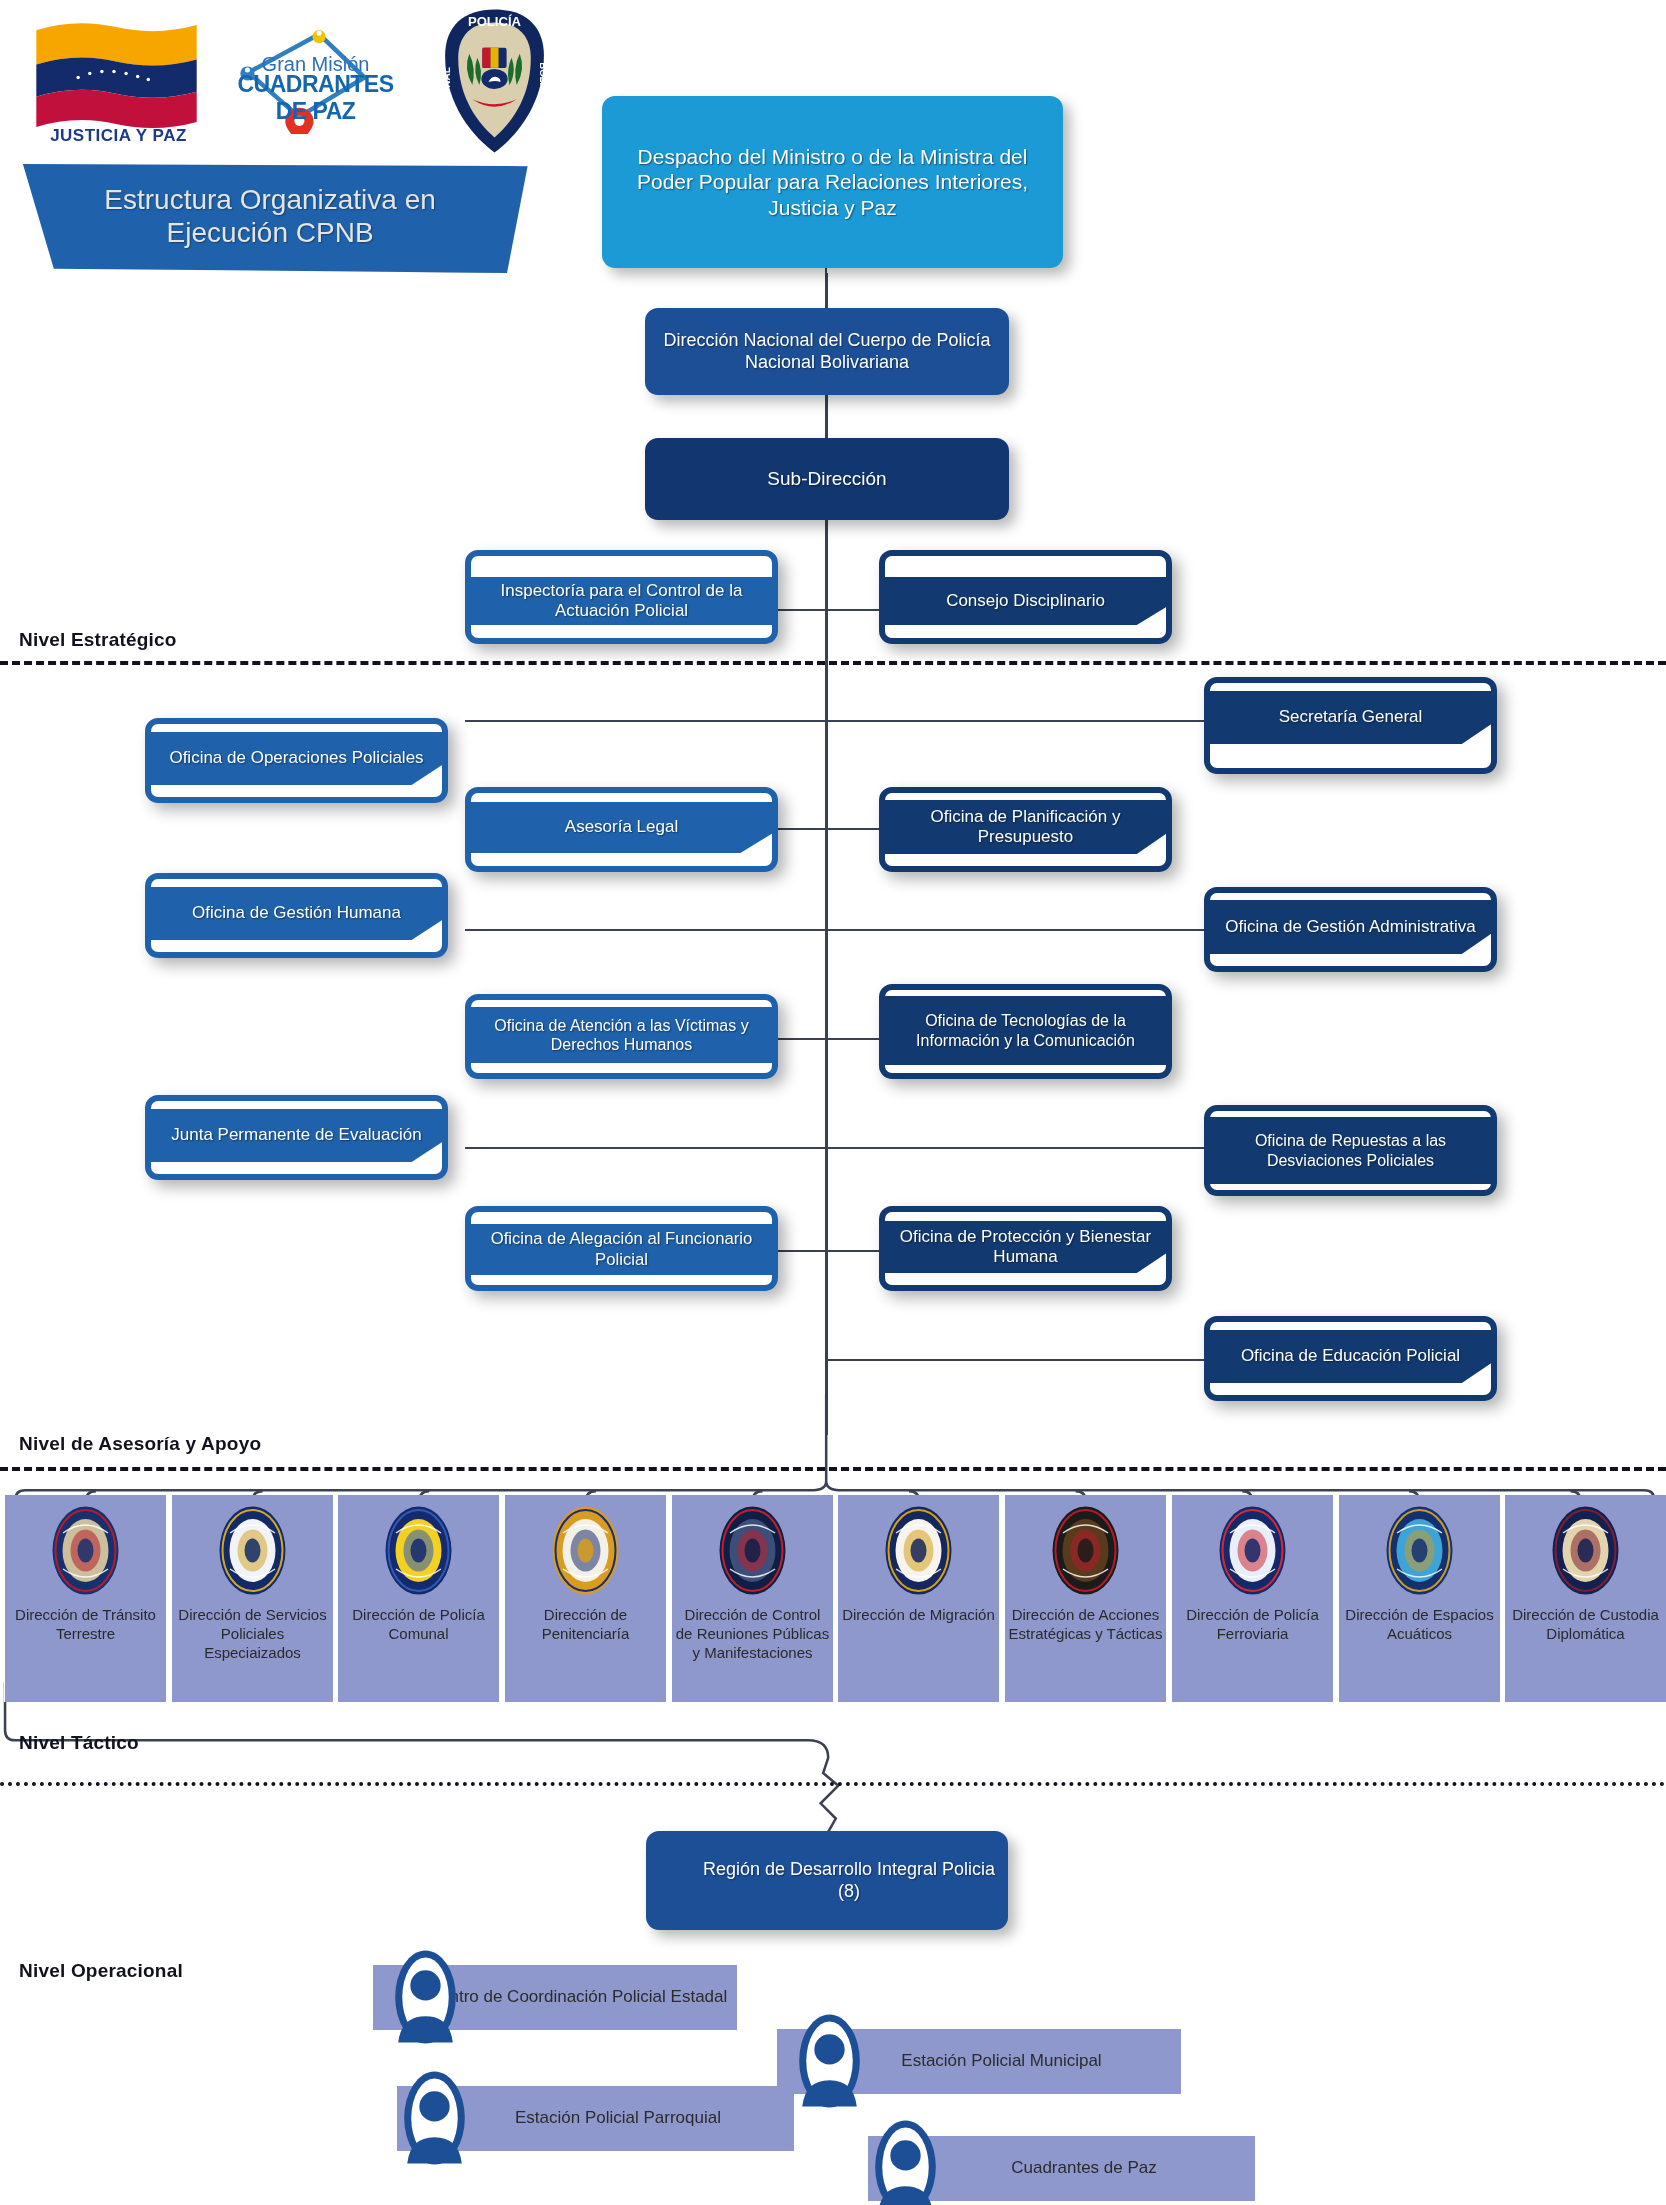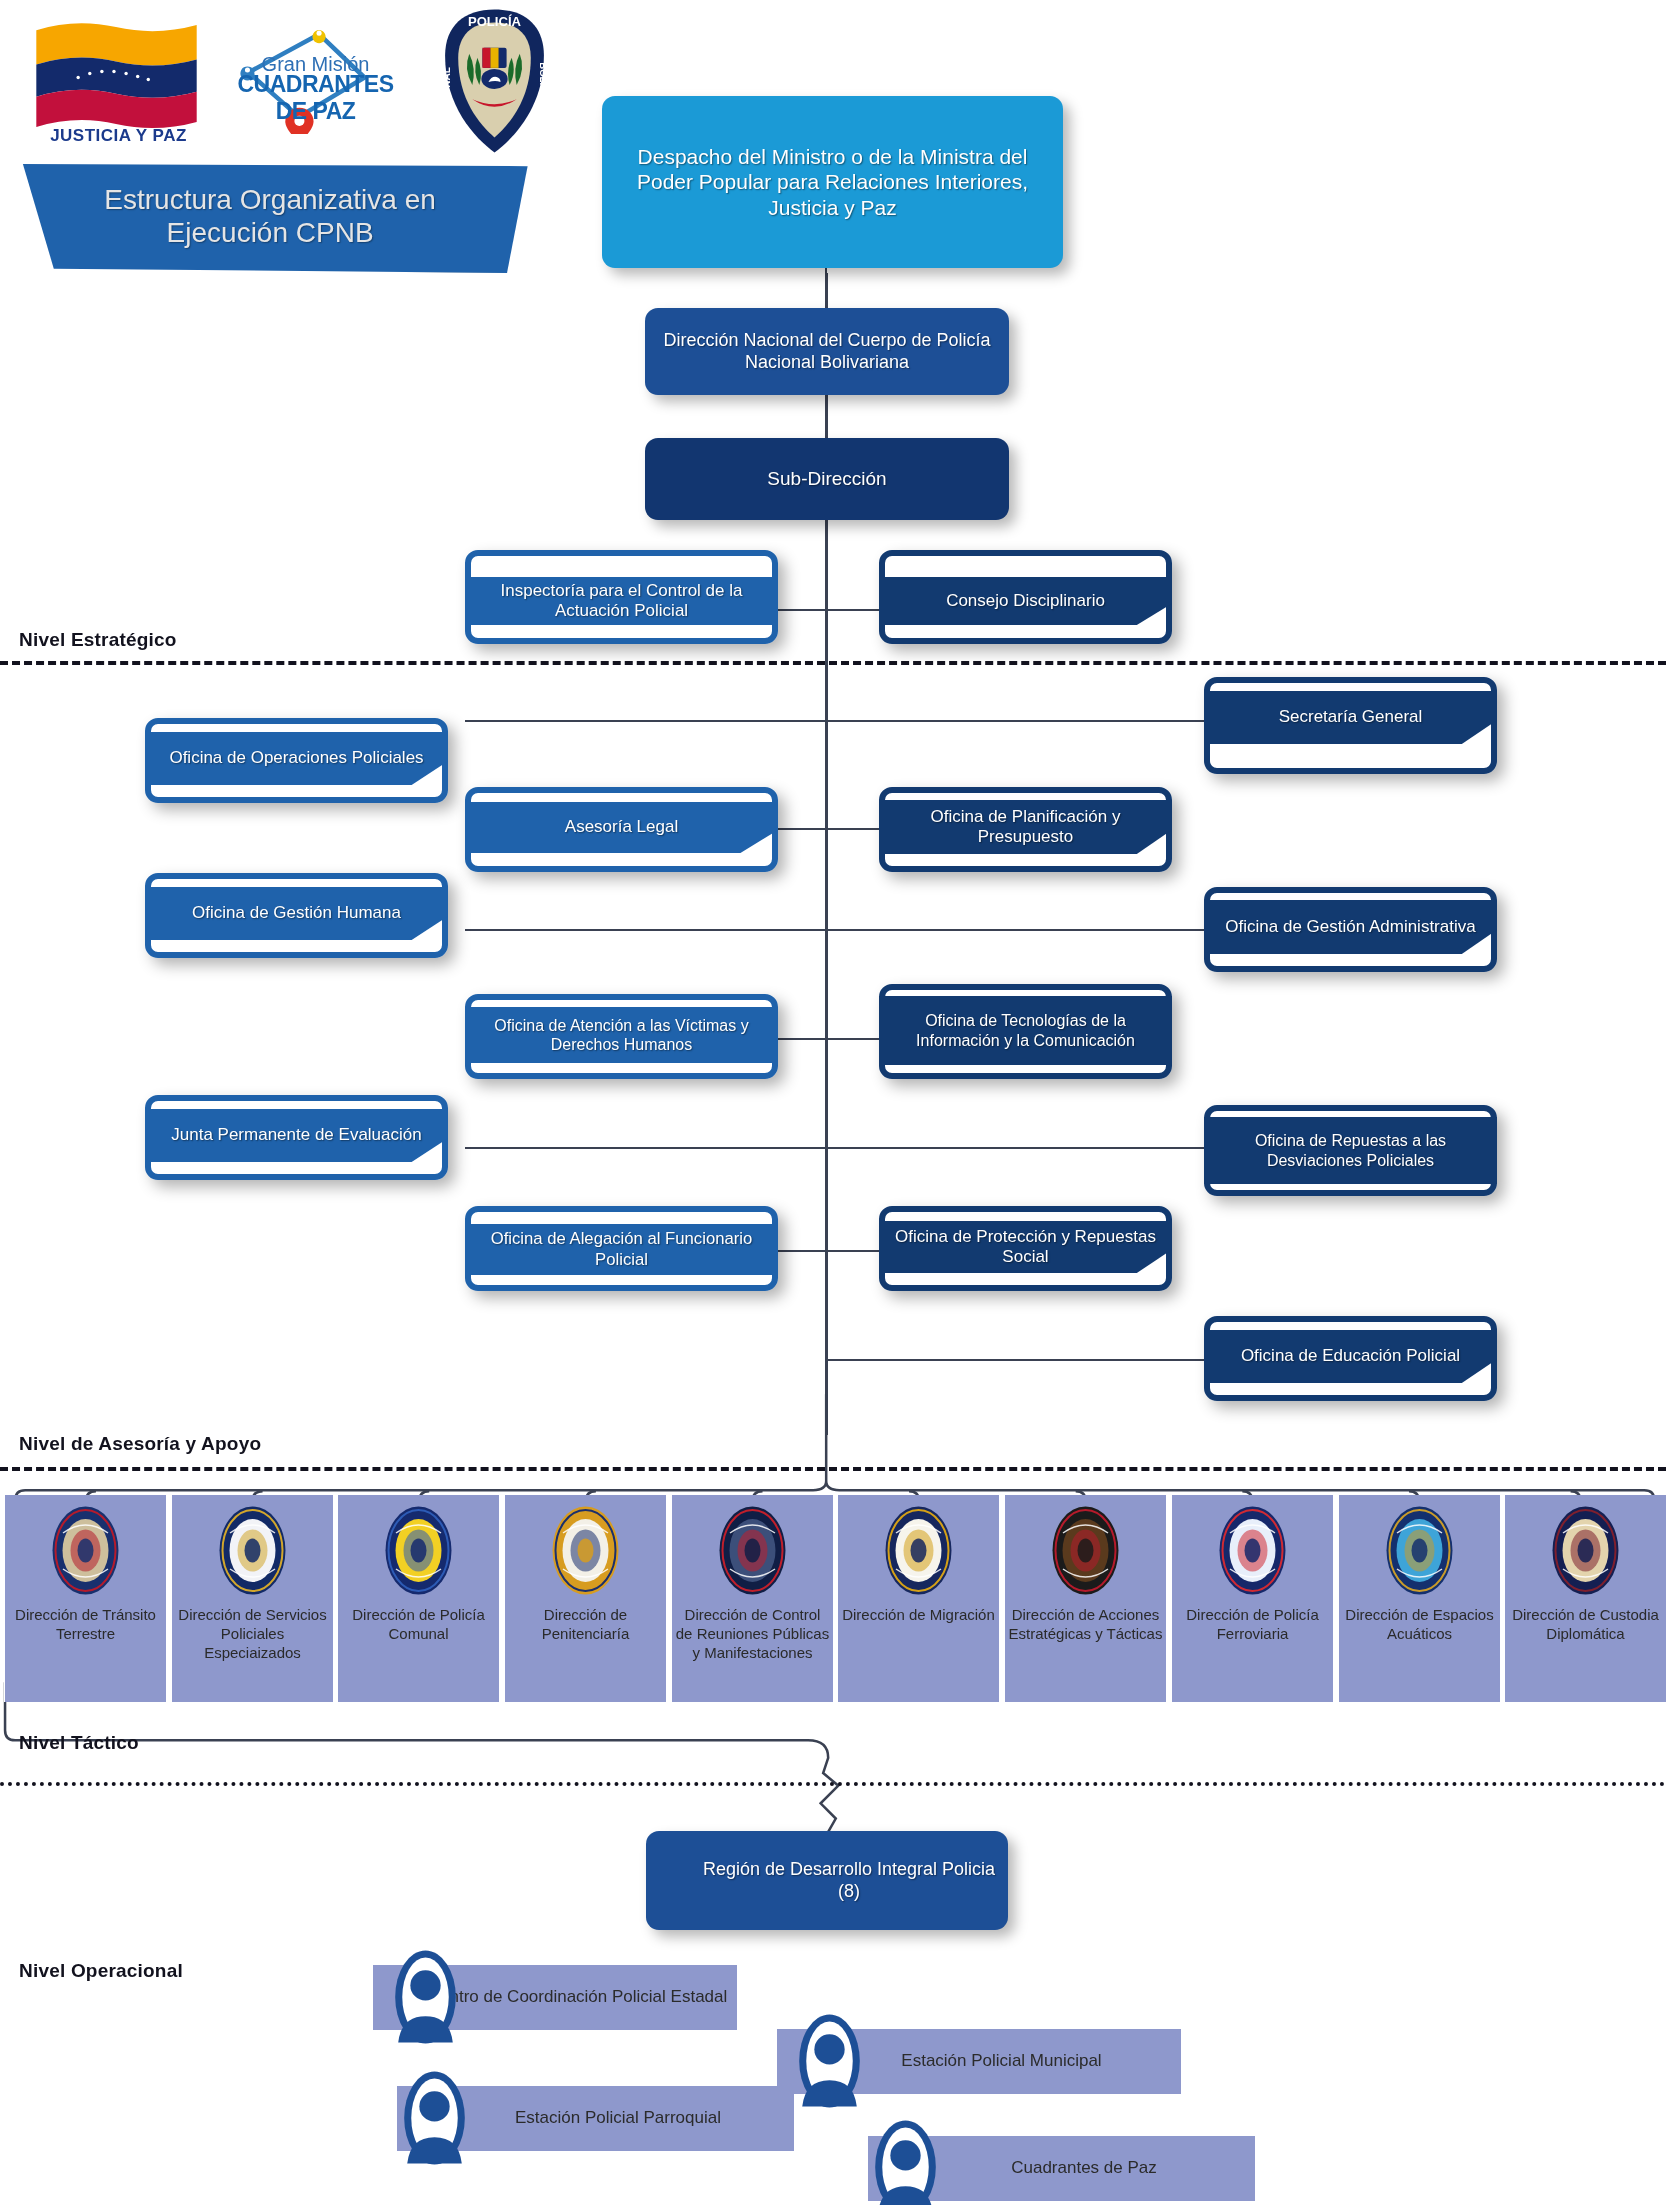--- a/index.html
+++ b/index.html
@@ -258,21 +258,21 @@
   <div class="bn navy" style="left:879px;top:984px;width:293px;height:95px;">
     <div class="shell"></div>
     <div class="banner" style="top:12px;height:69px;font-size:16px;">
       <span>Oficina de Tecnologías de la Información y la Comunicación</span>
     </div>
   </div>
 
   <div class="bn navy" style="left:879px;top:1206px;width:293px;height:85px;">
     <div class="shell"></div>
     <div class="banner clip" style="top:15px;height:52px;font-size:17px;">
-      <span>Oficina de Protección y Repuestas Social</span>
+      <span>Oficina de Protección y Bienestar Humana</span>
     </div>
   </div>
 
   <div class="bn navy" style="left:1204px;top:677px;width:293px;height:97px;">
     <div class="shell"></div>
     <div class="banner clip" style="top:14px;height:53px;font-size:17px;">
       <span>Secretaría General</span>
     </div>
   </div>
 

